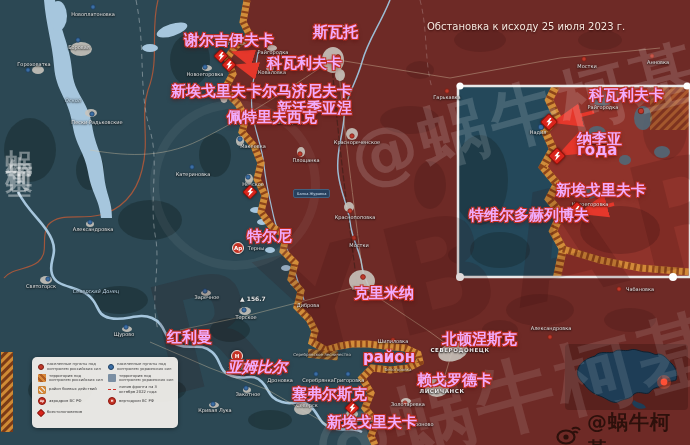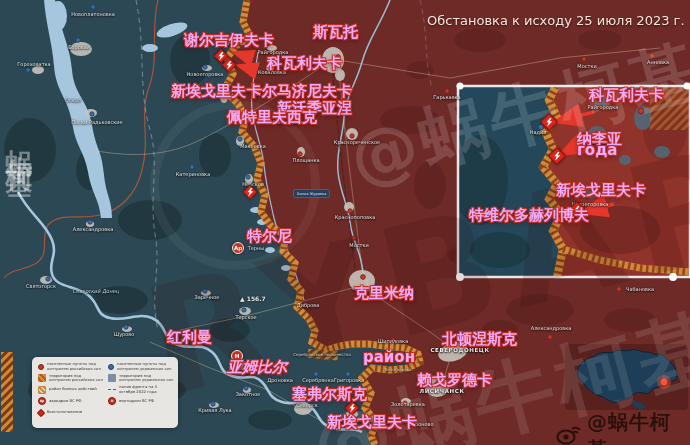--- a/index.html
+++ b/index.html
@@ -32,21 +32,21 @@
   .boom.big{width:13px;height:13px;}
   .licon{position:absolute;z-index:25;width:12px;height:12px;border-radius:50%;background:#c43325;border:1px solid #f2e7e2;color:#fff;
     font-weight:bold;font-size:5.5px;display:flex;align-items:center;justify-content:center;transform:translate(-50%,-50%);box-shadow:0 0 3px rgba(0,0,0,.5);}
 
   .hpoint{position:absolute;z-index:22;font-size:6px;font-weight:bold;color:rgba(255,255,255,.9);white-space:nowrap;text-shadow:0 0 2px #000;}
   .balka{position:absolute;z-index:22;background:#27405e;border-radius:2px;color:#cfe0ef;font-size:3.6px;padding:1.5px 3px;white-space:nowrap;border:.5px solid #44607e;}
 
   
   .titleblock{position:absolute;left:427px;top:13px;z-index:40;}
   .titleblock .t1{font-size:14px;font-weight:bold;color:#fff;letter-spacing:.3px;text-shadow:0 1px 3px rgba(40,0,0,.8);}
-  .titleblock .t2{font-size:13px;color:#f6e7de;margin-top:0;text-shadow:0 1px 2px rgba(40,0,0,.8);}
+  .titleblock .t2{font-size:10px;color:#f6e7de;margin-top:8px;text-shadow:0 1px 2px rgba(40,0,0,.8);}
   .pill{display:inline-flex;align-items:center;gap:4px;margin-top:7px;background:rgba(24,9,7,.82);border-radius:3px;padding:2px 8px 2px 3px;}
   .tg-circ{width:12px;height:12px;border-radius:50%;background:#2aa0d8;display:flex;align-items:center;justify-content:center;}
   .pill .handle{font-size:10.5px;font-weight:bold;color:#fff;letter-spacing:.5px;}
 
   
   .legend{position:absolute;left:32px;top:357px;width:146px;height:71px;z-index:40;background:rgba(245,242,238,.93);
     border-radius:5px;box-shadow:0 1px 4px rgba(0,0,0,.4);padding:5px 4px 3px 6px;display:flex;gap:4px;}
   .lg-col{display:flex;flex-direction:column;gap:2.5px;width:50%;}
   .lg-row{display:flex;align-items:center;gap:3px;min-height:9px;}
   .lg-txt{font-size:3.8px;line-height:1.15;color:#3a3a3a;}

